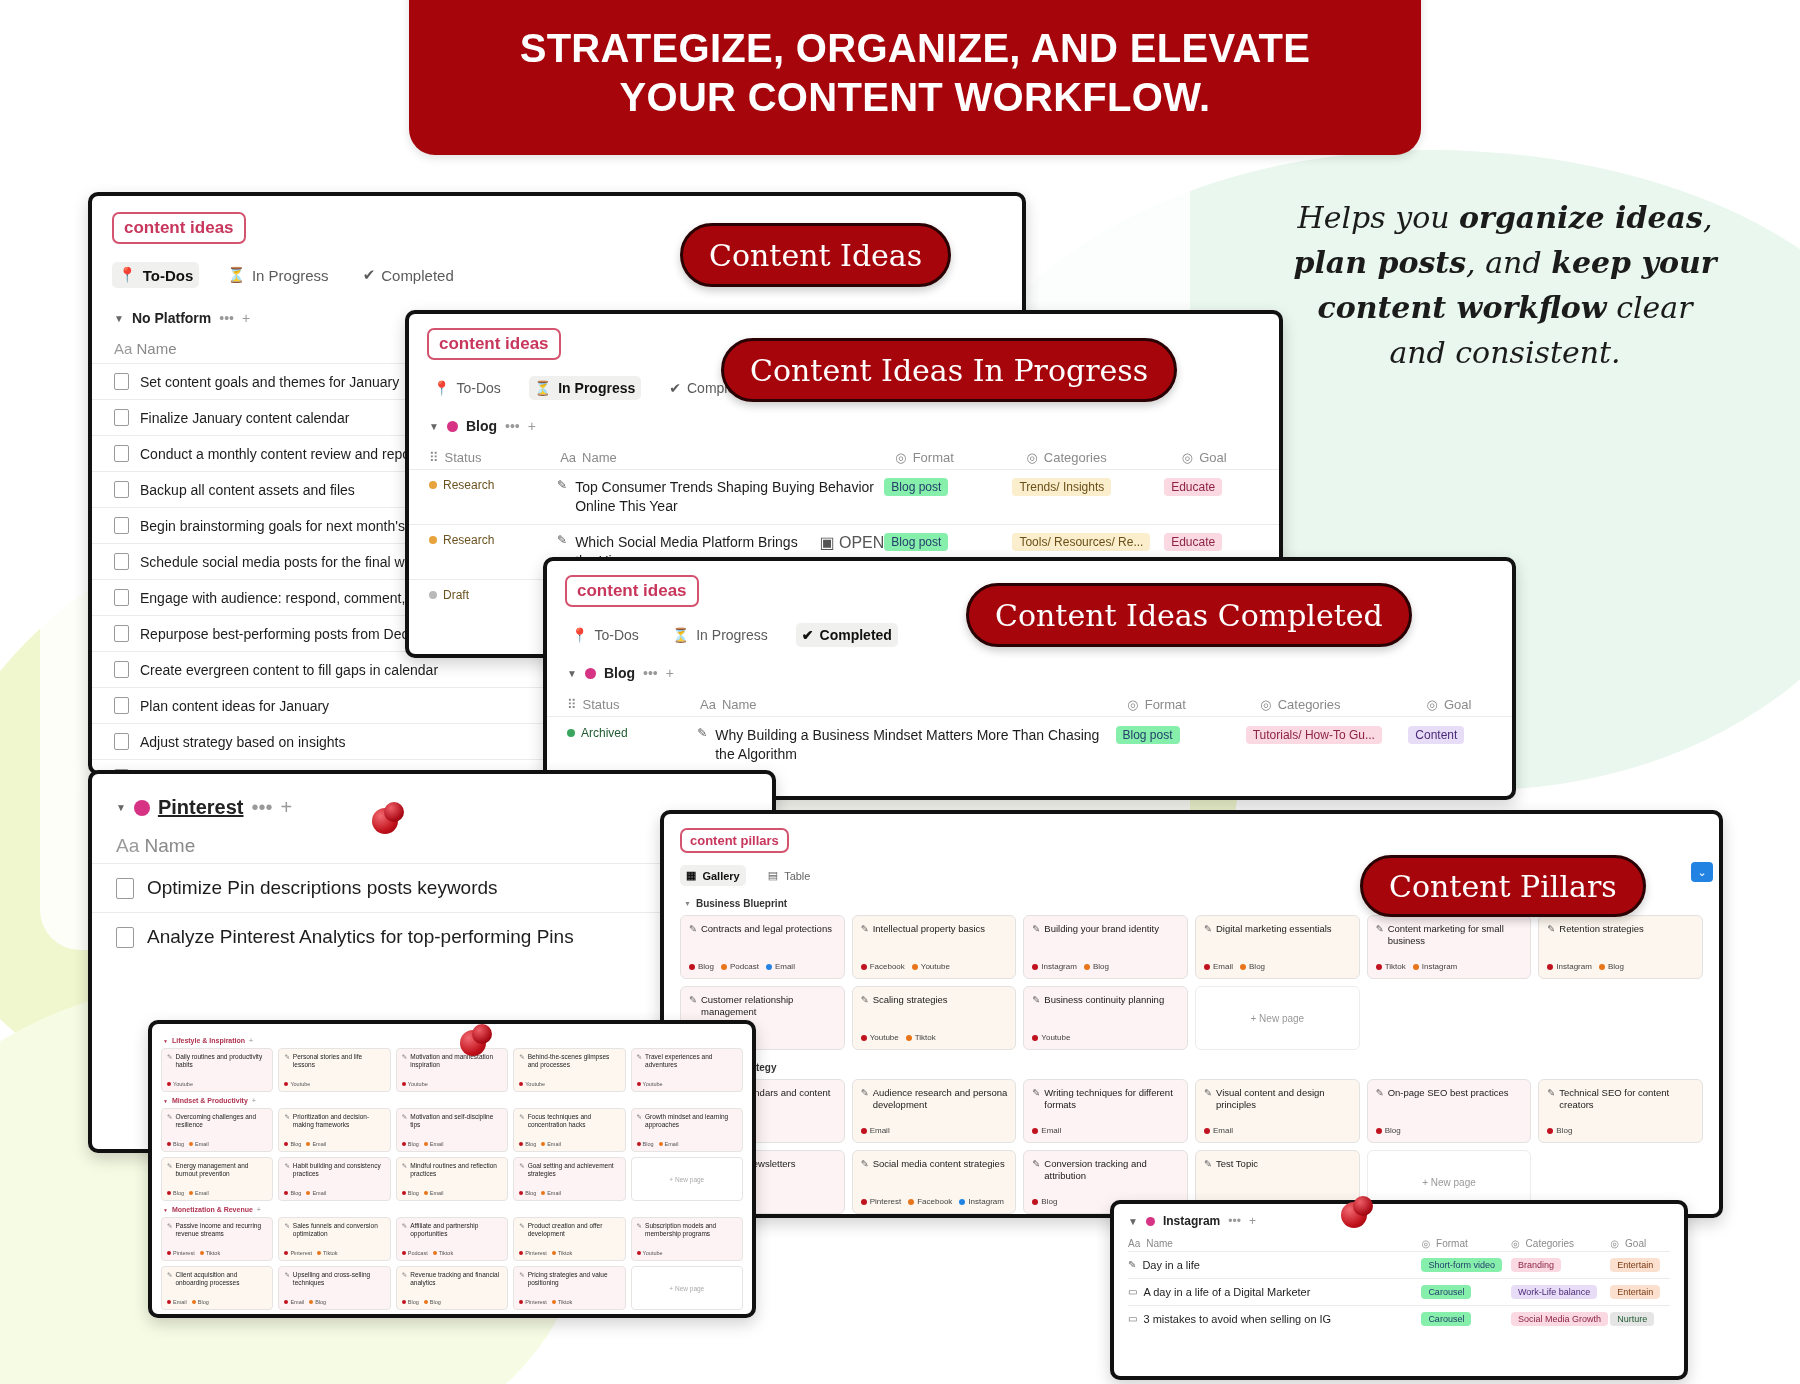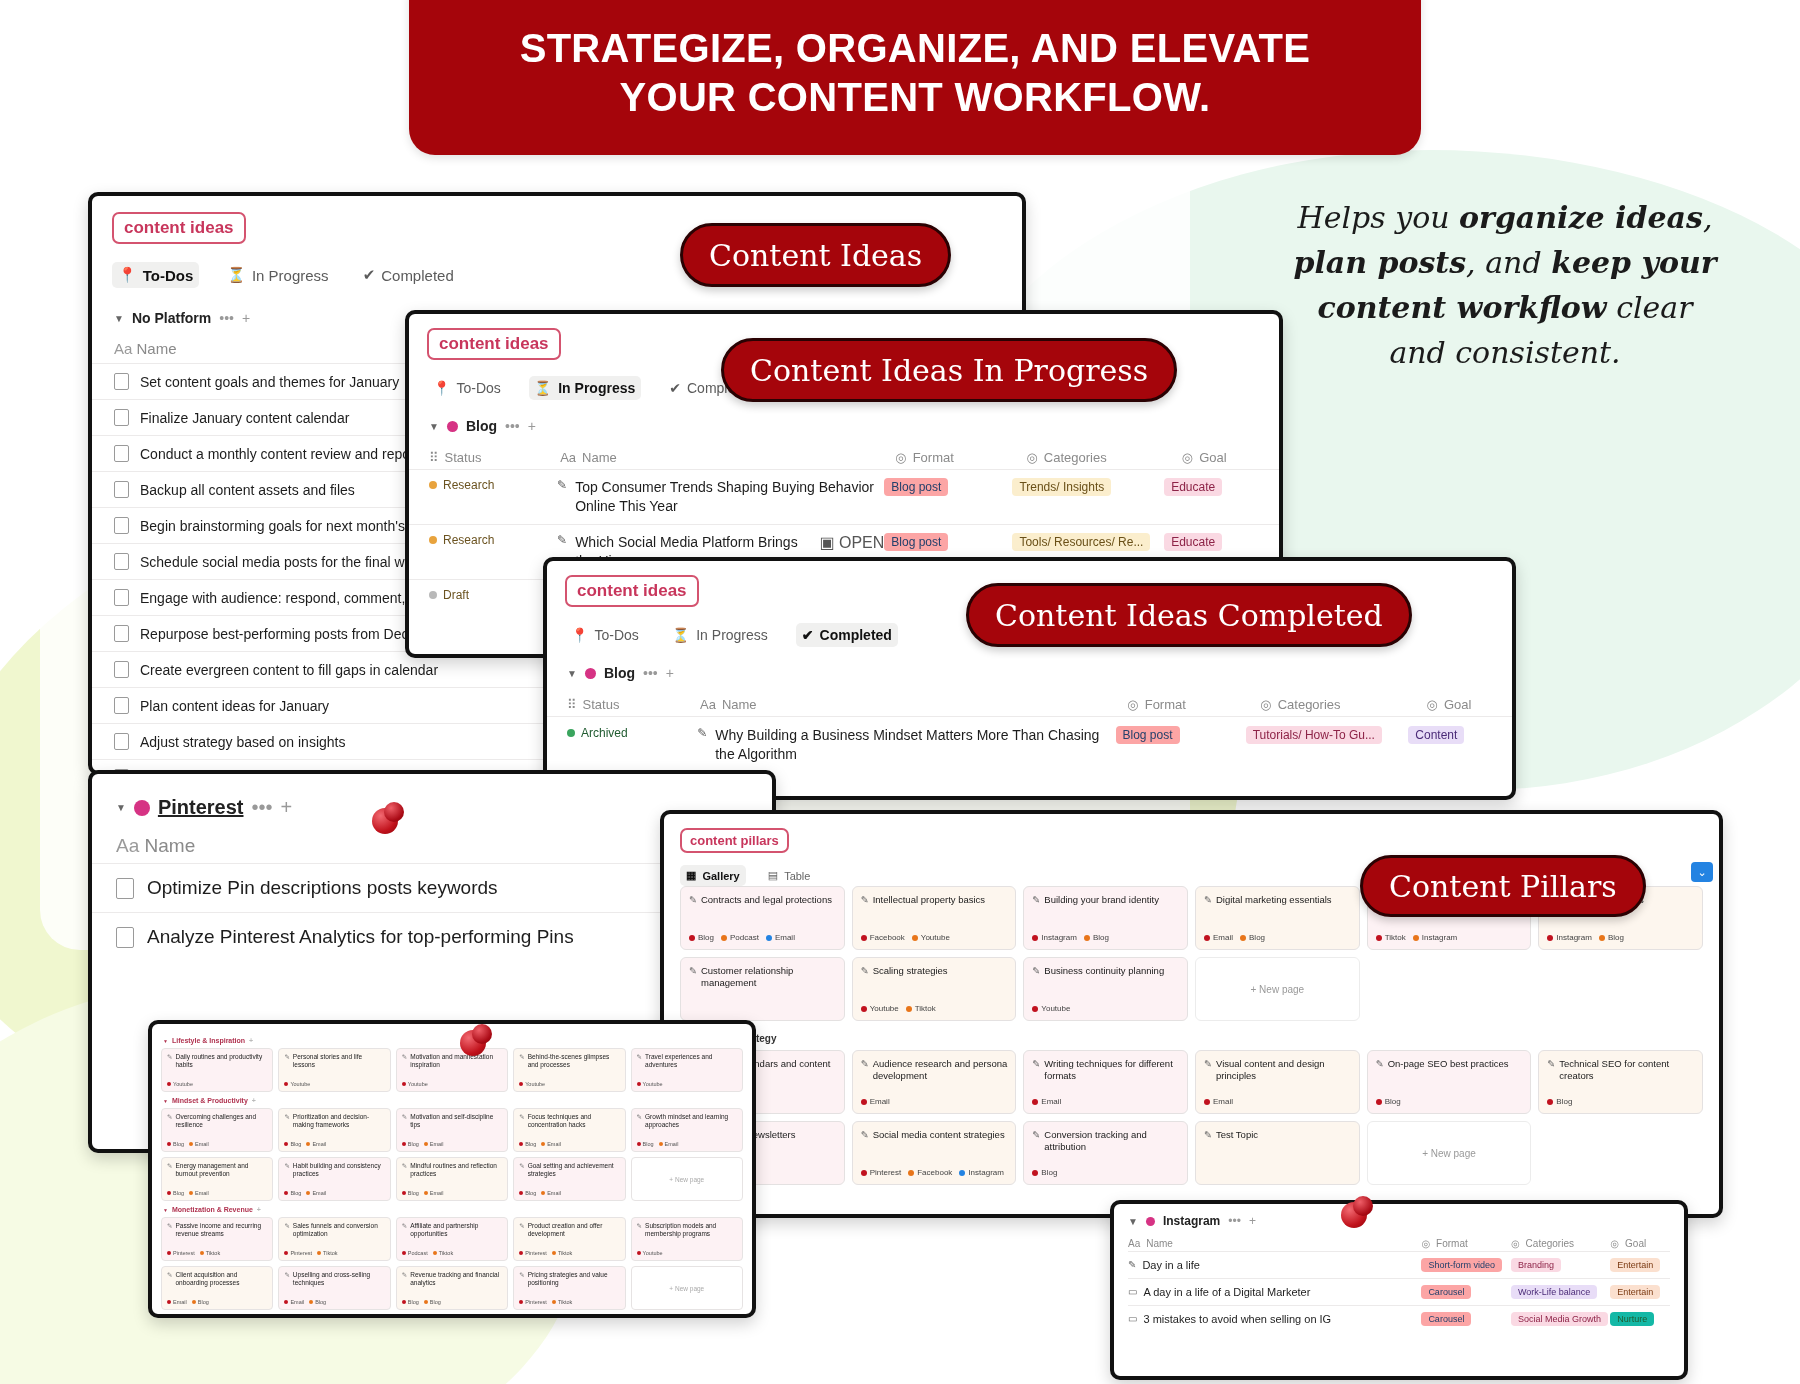--- a/index.html
+++ b/index.html
@@ -60,25 +60,25 @@
   .tabs{display:flex;align-items:center;gap:22px;color:#5b5b5b;font-size:14px;}
   .tab{display:flex;align-items:center;gap:6px;padding:4px 6px;border-radius:5px;}
   .tab.active{color:#111;font-weight:bold;background:#f0f0ef;}
   .grp{display:flex;align-items:center;gap:8px;color:#222;font-size:14px;font-weight:bold;}
   .tri{font-size:10px;color:#666;}
   .dot{width:11px;height:11px;border-radius:50%;background:#d63384;display:inline-block;}
   .colhead{display:flex;align-items:center;color:#8a8a8a;font-size:13px;gap:6px;}
   .row{display:flex;align-items:center;border-top:1px solid #eceaea;font-size:14px;color:#1d1d1d;}
   .pgicon{width:13px;height:15px;border:1.4px solid #9a9a9a;border-radius:2px;display:inline-block;flex:none;}
   .chip{border-radius:4px;padding:2px 7px;font-size:12px;display:inline-block;white-space:nowrap;}
-  .chip-blue{background:#fca5a5;color:#24406b;}
+  .chip-blue{background:#86efac;color:#24406b;}
   .chip-yellow{background:#fbeecd;color:#6a5018;}
   .chip-pink{background:#fad9e3;color:#8d2347;}
   .chip-purple{background:#e8ddf7;color:#4b2b78;}
-  .chip-green{background:#14b8a6;color:#205b30;}
+  .chip-green{background:#e5e5e5;color:#205b30;}
   .chip-orange{background:#fbe0cf;color:#7b3a13;}
   .stat{display:flex;align-items:center;gap:6px;font-size:12px;}
   .stat .sd{width:8px;height:8px;border-radius:50%;}
 
   
   #win-ideas{left:88px;top:192px;width:930px;height:575px;}
   #win-ideas .hdr{padding:16px 20px 0 20px;}
   #win-ideas .tabs{margin-top:18px;}
   #win-ideas .grp{margin:22px 0 0 22px;}
   #win-ideas .nm{margin:14px 0 0 22px;color:#8a8a8a;font-size:15px;}
@@ -450,20 +450,24 @@
         <div class="tab active" style="font-size: 11px;">
           <span>▦</span>
           <span>Gallery</span>
         </div>
         <div class="tab" style="font-size: 11px;">
           <span>▤</span>
           <span>Table</span>
         </div>
       </div>
     <div id="pillars-sections">
+        <div class="sect-title">
+          <span style="font-size: 7px; color: rgb(136, 136, 136);">▼</span>
+          <span>Business Blueprint</span>
+        </div>
         <div class="cardgrid">
           <div class="card" style="background: rgb(253, 242, 244);">
             <div class="ttl">
               <span style="color: rgb(102, 102, 102);">✎</span>
               <span>Contracts and legal protections</span>
             </div>
             <div class="tags">
               <span class="mini">
                 <i style="background: rgb(193, 18, 31);"></i>
                 <span>Blog</span>

